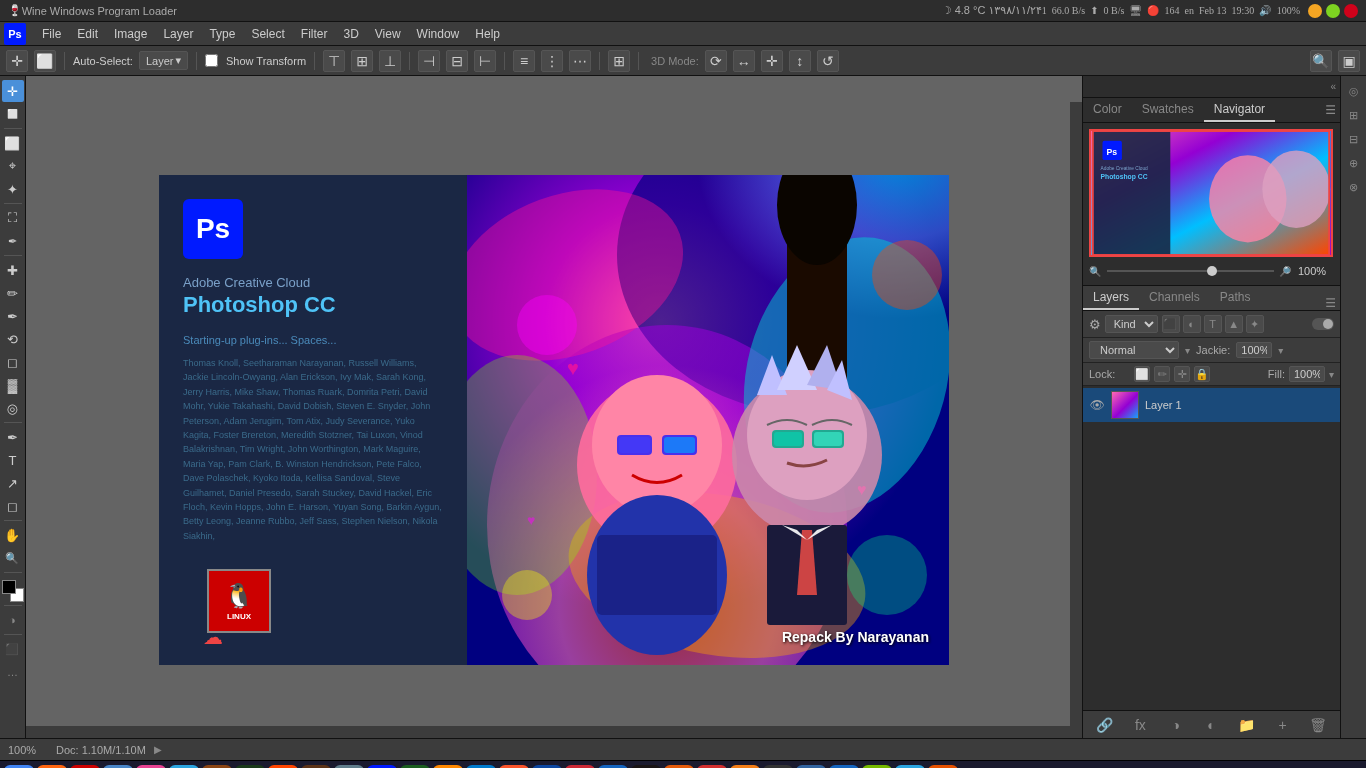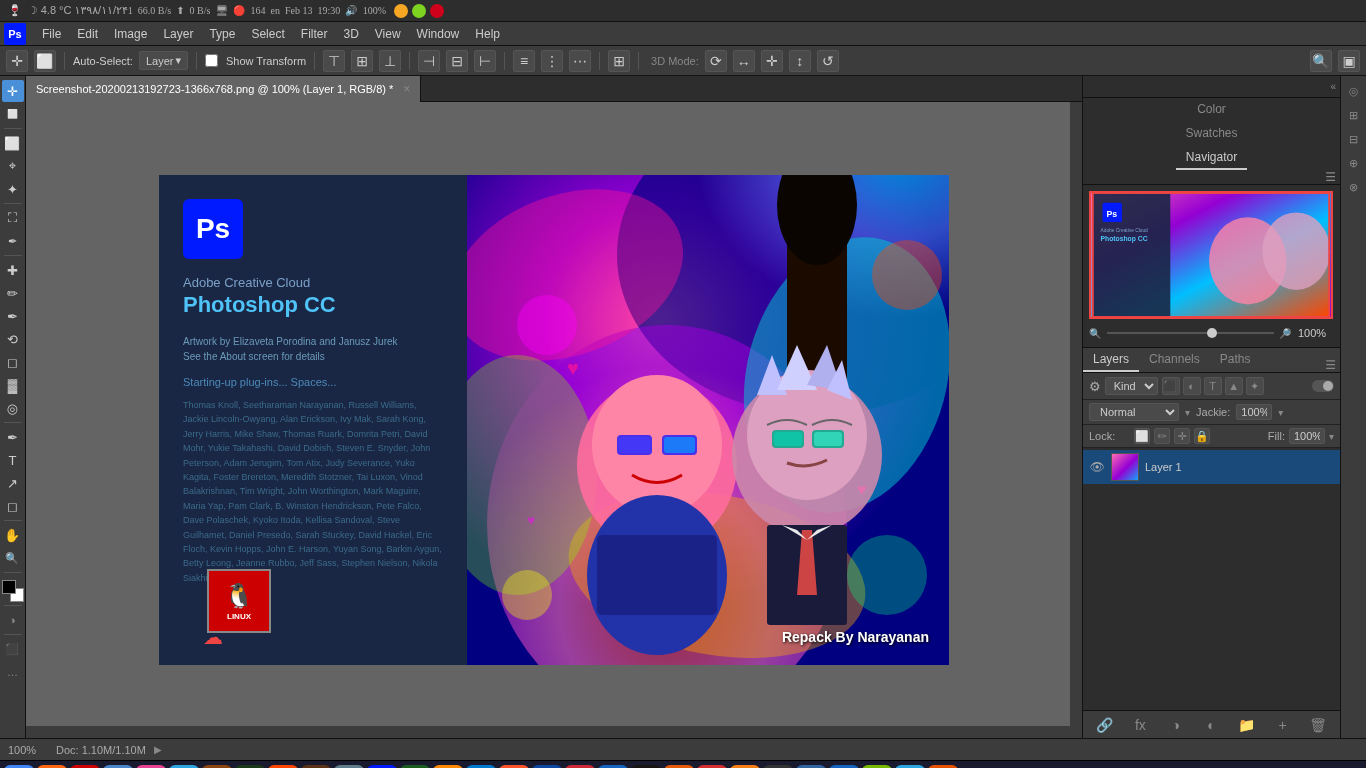--- a/index.html
+++ b/index.html
@@ -320,21 +320,20 @@
     .panel-collapse-btn {
       font-size: 10px; color: #888; cursor: pointer;
     }
 
     
     #color-tabs {
       display: flex;
       align-items: center;
       background: #2d2d2d;
       border-bottom: 1px solid #111;
-      flex-direction: column;
     }
     .color-tab {
       padding: 4px 10px;
       font-size: 12px;
       color: #888;
       cursor: pointer;
       border-bottom: 2px solid transparent;
     }
     .color-tab.active { color: #ccc; border-bottom: 2px solid #ccc; }
     .panel-menu-btn {
@@ -630,20 +629,21 @@
     }
 
     
     #main { position: relative; }
   </style>
 </head>
 <body>
 
 <div id="titlebar">
   <span>🍷</span>
+  <span class="title-text">Wine Windows Program Loader</span>
   <span>&nbsp;&nbsp;☽ 4.8 °C ۱۳۹۸/۱۱/۲۴</span>
   <div class="sys-info">
     <span>1 &nbsp;66.0 B/s &nbsp;⬆ &nbsp;0 B/s &nbsp;🖥 &nbsp;🔴 &nbsp;164 &nbsp;en &nbsp;Feb 13 &nbsp;19:30 &nbsp;🔊 &nbsp;100%</span>
   </div>
   <div class="win-controls">
     <span class="win-btn min"></span>
     <span class="win-btn max"></span>
     <span class="win-btn close"></span>
   </div>
 </div>
@@ -737,35 +737,28 @@
     </div>
     <div class="tool-separator"></div>
     <div class="tool-extra">◑</div>
     <div class="tool-separator"></div>
     <div class="tool-extra">⬛</div>
     <div class="tool-extra">…</div>
   </div>
 
   <div id="canvas-area">
 
-    <div id="tab-bar">
-      <div class="tab active">
-        <span>Screenshot-20200213192723-1366x768.png @ 100% (Layer 1, RGB/8) *</span>
-        <span class="tab-close">×</span>
-      </div>
-    </div>
 
     <div id="canvas-content">
       <div id="splash-wrap">
 
         <div id="splash-left">
           <div id="splash-ps-icon">Ps</div>
           <div id="splash-brand">Adobe Creative Cloud</div>
           <div id="splash-product">Photoshop CC</div>
-          <div id="splash-artwork">Artwork by Elizaveta Porodina and Janusz Jurek<br>See the About screen for details</div>
           <div id="splash-starting">Starting-up plug-ins... Spaces...</div>
           <div id="splash-credits">Thomas Knoll, Seetharaman Narayanan, Russell Williams, Jackie Lincoln-Owyang, Alan Erickson, Ivy Mak, Sarah Kong, Jerry Harris, Mike Shaw, Thomas Ruark, Domrita Petri, David Mohr, Yukie Takahashi, David Dobish, Steven E. Snyder, John Peterson, Adam Jerugim, Tom Atix, Judy Severance, Yuko Kagita, Foster Brereton, Meredith Stotzner, Tai Luxon, Vinod Balakrishnan, Tim Wright, John Worthington, Mark Maguire, Maria Yap, Pam Clark, B. Winston Hendrickson, Pete Falco, Dave Polaschek, Kyoko Itoda, Kellisa Sandoval, Steve Guilhamet, Daniel Presedo, Sarah Stuckey, David Hackel, Eric Floch, Kevin Hopps, John E. Harson, Yuyan Song, Barkin Aygun, Betty Leong, Jeanne Rubbo, Jeff Sass, Stephen Nielson, Nikola Siakhin,</div>
 
           <div style="position:absolute; bottom:16px; left:24px; display:flex; align-items:center; gap:10px;">
             <div id="splash-linux">
               <div id="splash-linux-icon">🐧</div>
               <span>LINUX</span>
             </div>
             <div style="font-size:20px; color:#e44; margin-left:20px;">☁</div>
           </div>

